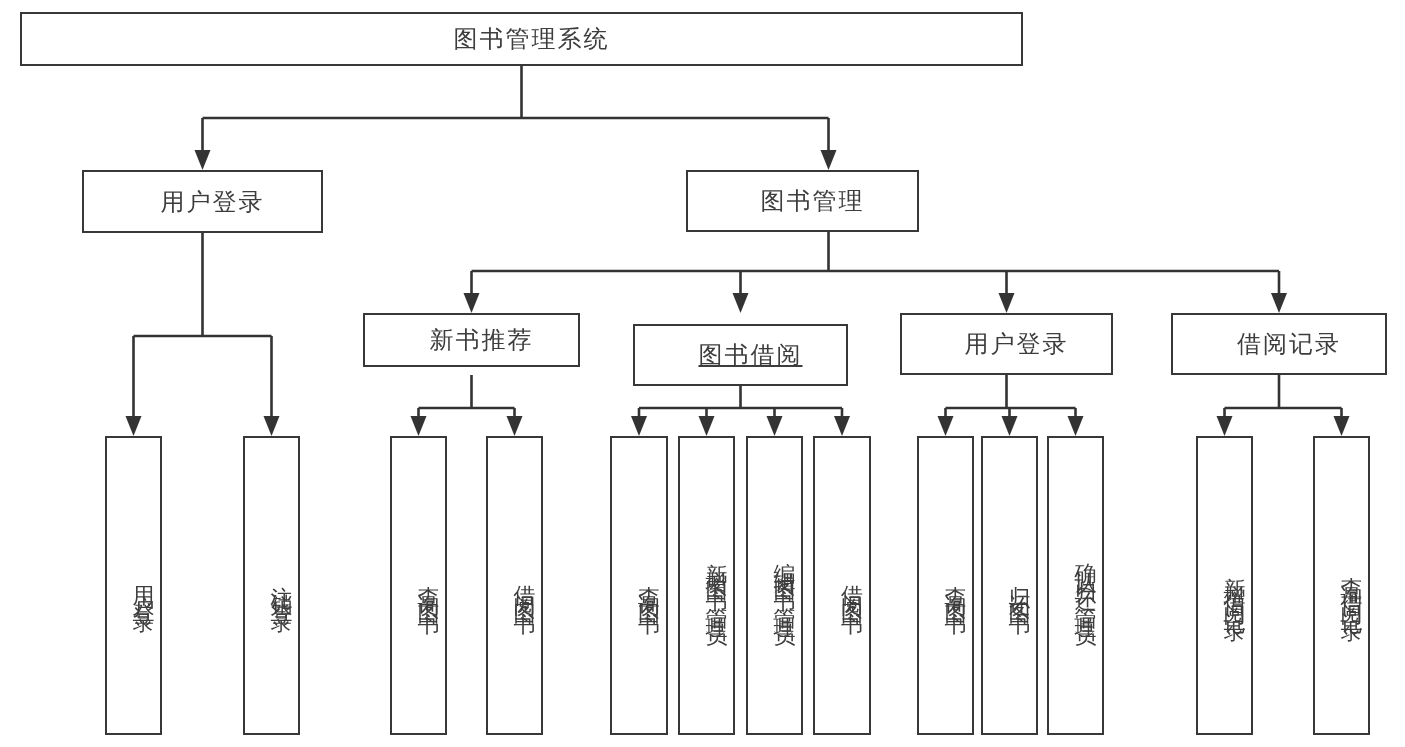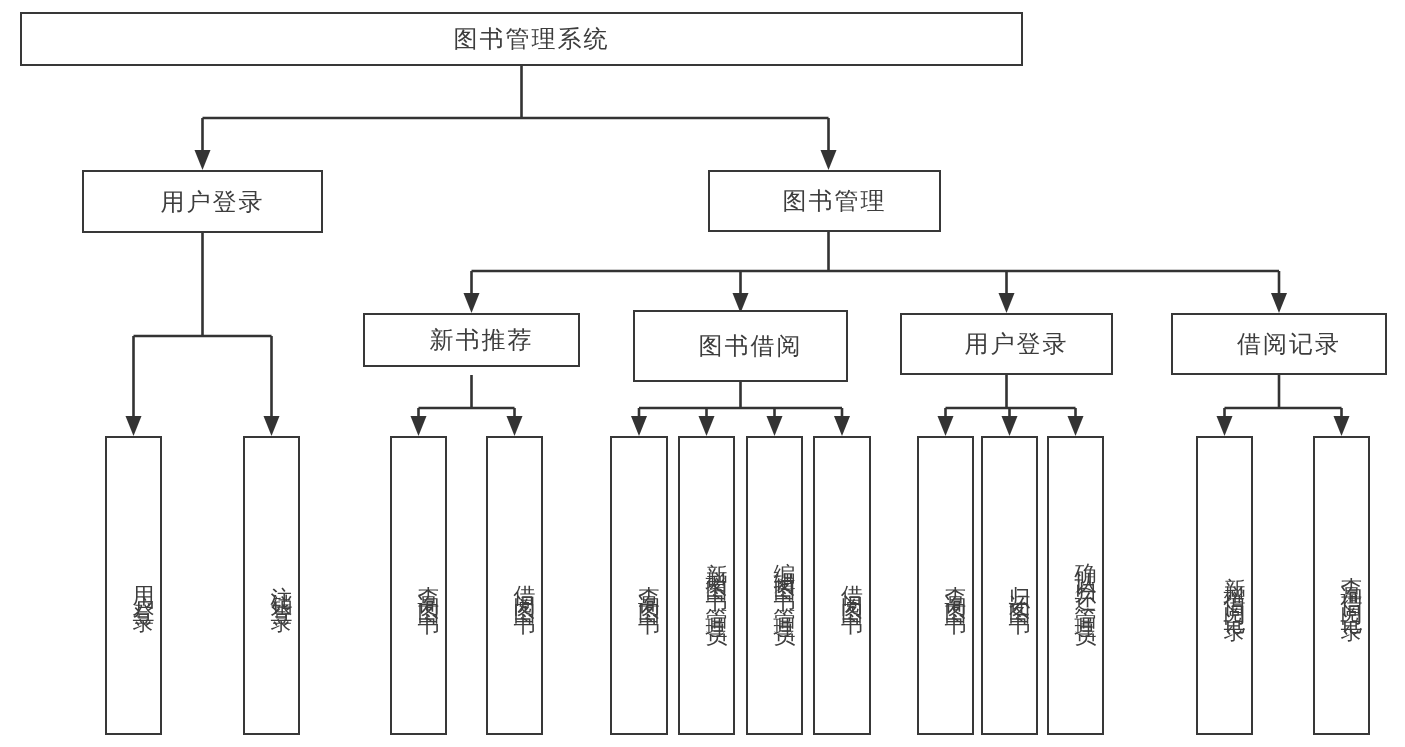--- a/index.html
+++ b/index.html
@@ -77,24 +77,24 @@
     <g>
       <path d="M1279 375 V408 M1224.5 408 H1341.5 M1224.5 408 V419 M1341.5 408 V419"></path>
       <polygon points="1216.5,416 1232.5,416 1224.5,436"></polygon>
       <polygon points="1333.5,416 1349.5,416 1341.5,436"></polygon>
     </g>
   </svg>
 
   <div class="node h" style="left:20px;top:12px;width:1003px;height:54px;">图书管理系统</div>
 
   <div class="node h" style="left:82px;top:170px;width:241px;height:63px;">用户登录</div>
-  <div class="node h" style="left:708px;top:170px;width:233px;height:62px;">图书管理</div>
+  <div class="node h" style="left:686px;top:170px;width:233px;height:62px;">图书管理</div>
 
   <div class="node h" style="left:363px;top:313px;width:217px;height:54px;">新书推荐</div>
-  <div class="node h" style="left:633px;top:310px;width:215px;height:72px;">图书借阅</div>
+  <div class="node h" style="left:633px;top:324px;width:215px;height:62px;text-decoration:underline;">图书借阅</div>
   <div class="node h" style="left:900px;top:313px;width:213px;height:62px;">用户登录</div>
   <div class="node h" style="left:1171px;top:313px;width:216px;height:62px;">借阅记录</div>
 
   <div class="node v" style="left:105px;top:436px;width:57px;height:299px;">
     <span class="vtext">用户登录</span>
   </div>
   <div class="node v" style="left:243px;top:436px;width:57px;height:299px;">
     <span class="vtext">注销登录</span>
   </div>
 

